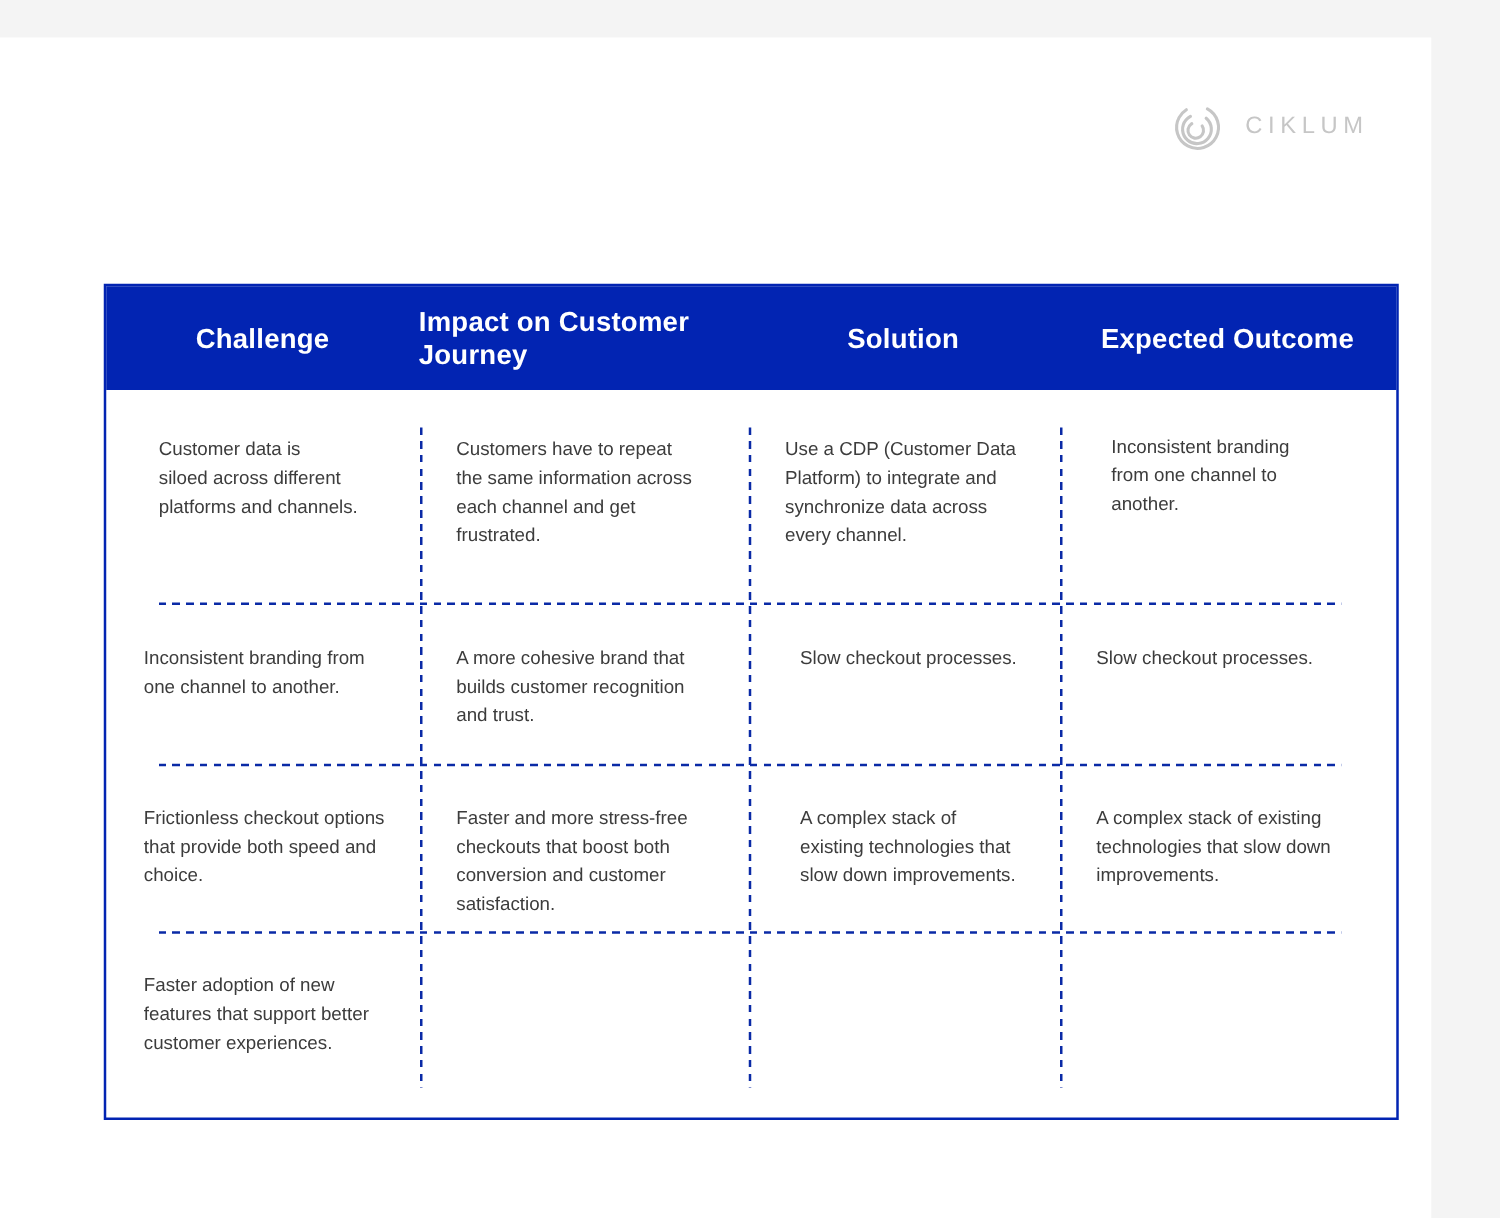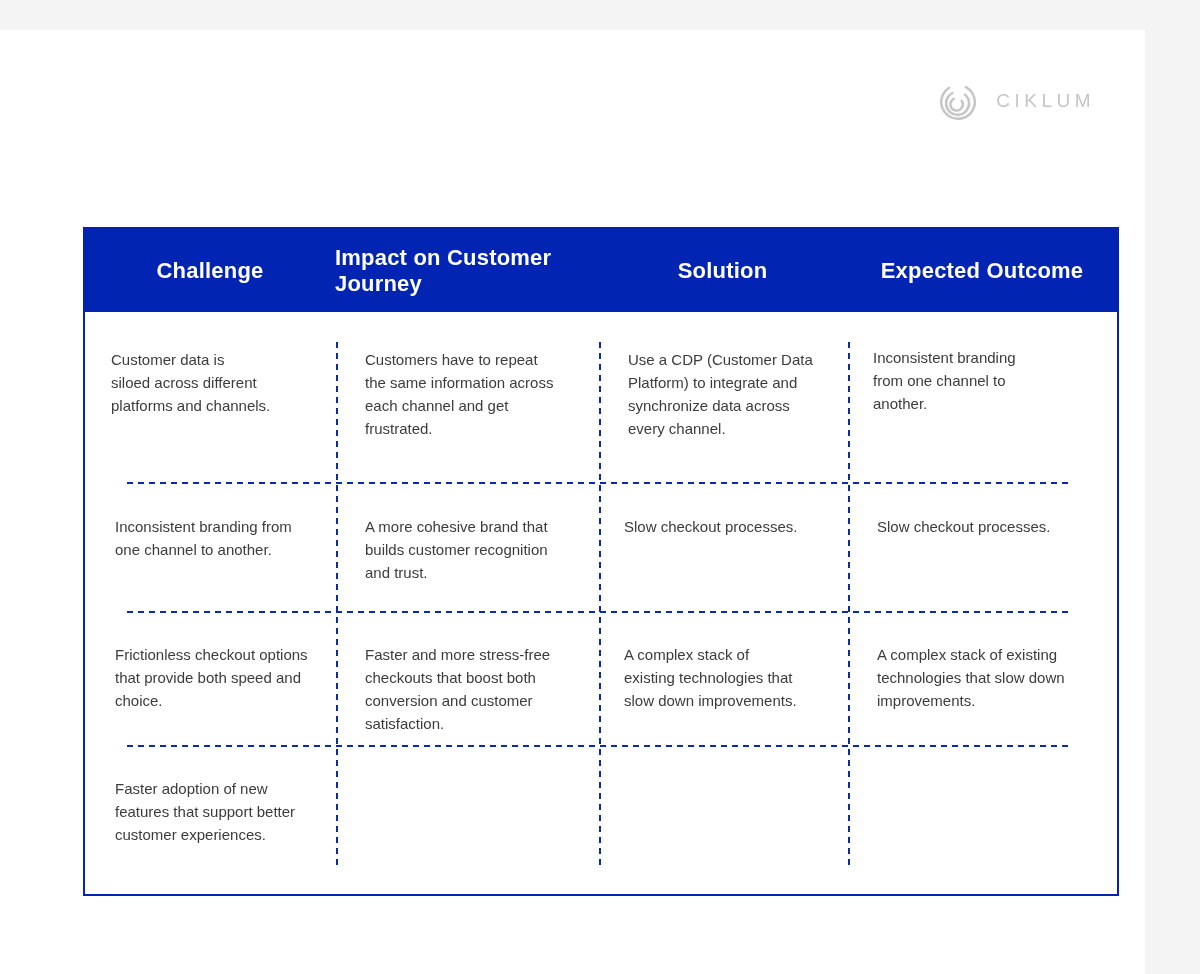--- a/index.html
+++ b/index.html
@@ -50,21 +50,21 @@
     grid-template-rows:169px 128px 134px 1fr;
   }
   .td{
     box-sizing:border-box;
     padding:34px 26px 0 30px;
     color:#3c3c3c;
     font-size:15px;
     line-height:23px;
     white-space:pre-line;
   }
-  .td.first-col{padding-left:26px;padding-right:16px;}
+  .td.first-col{padding-left:42px;padding-right:16px;}
   .tbody .row1{padding-top:36px;}
   
   .vsep{
     position:absolute;
     top:113px;height:528px;width:1.5px;
     background-image:repeating-linear-gradient(180deg,#0a2aa6 0 6px,transparent 6px 11px);
   }
   .vsep.v1{left:251px;}
   .vsep.v2{left:514px;}
   .vsep.v3{left:763px;}

